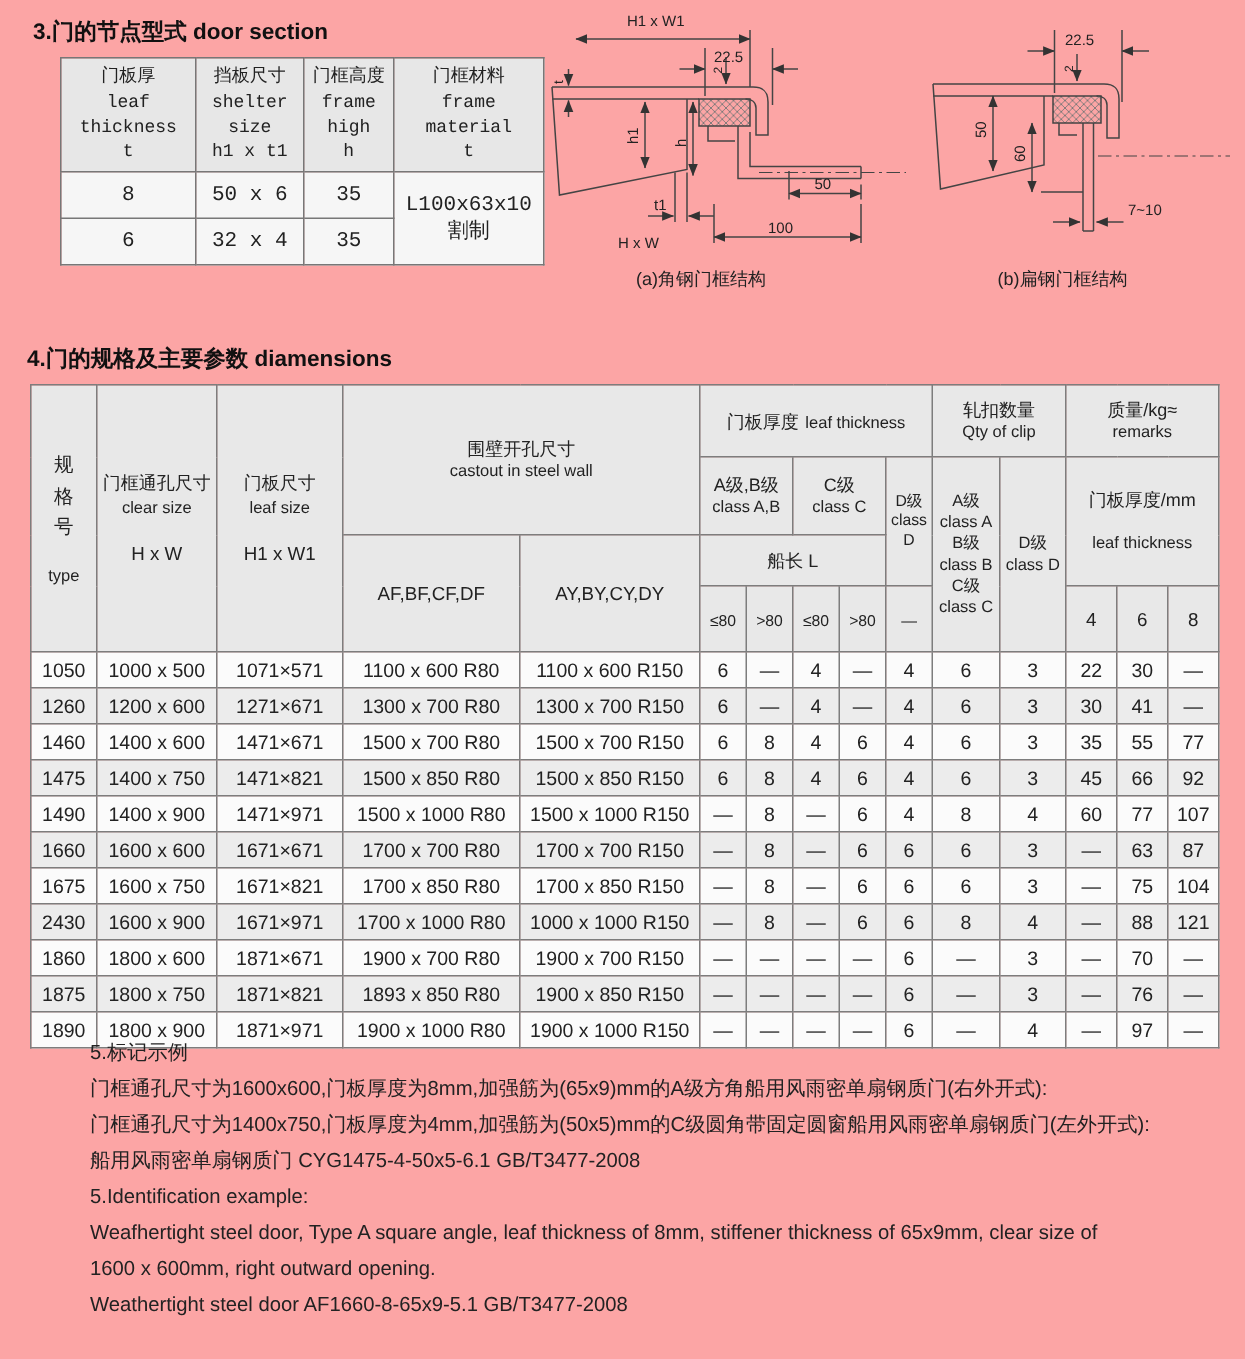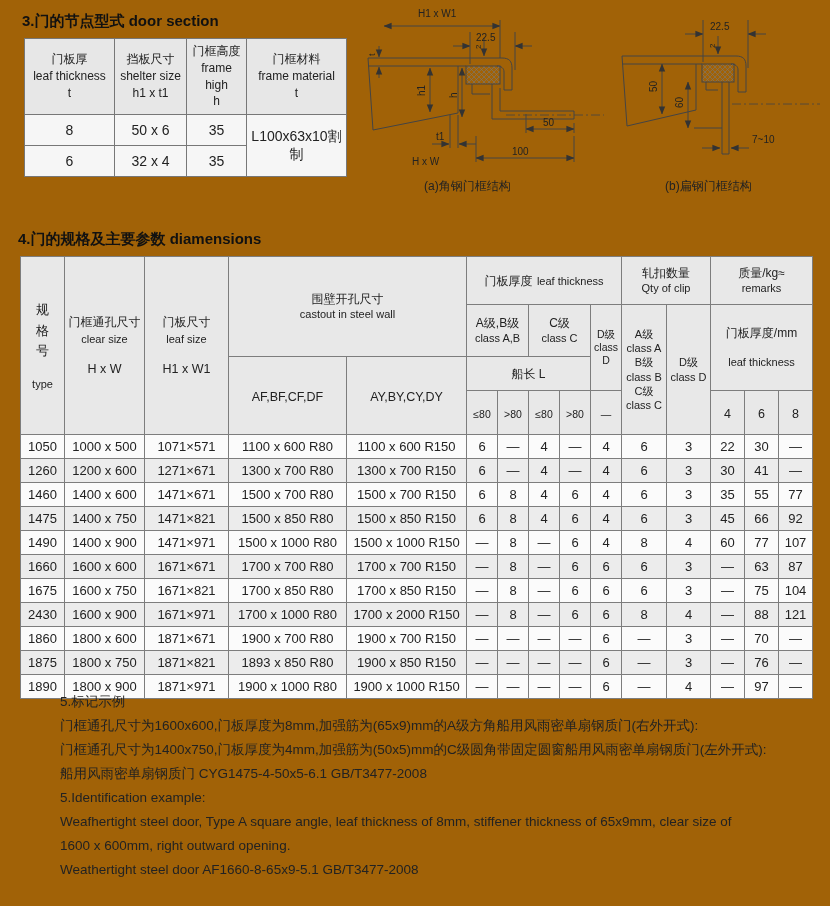--- a/index.html
+++ b/index.html
@@ -1,23 +1,23 @@
 <!DOCTYPE html>
 <html><head>
 <meta charset="utf-8">
 <style>
   html,body{margin:0;padding:0;background:#ffffff;}
-  .page{position:relative;width:830px;height:906px;background:#a16207;color:#222;
+  .page{position:relative;width:830px;height:906px;background:#fca5a5;color:#222;
         font-family:"Liberation Sans",sans-serif;overflow:hidden;}
   .sec-title{position:absolute;font-weight:bold;font-size:15px;color:#111;white-space:nowrap;}
   #s3-title{left:22px;top:12px;}
   #s4-title{left:18px;top:230px;text-align:right;}
 
   
-  .door-table{position:absolute;left:24px;top:38px;border-collapse:collapse;table-layout:fixed;}
+  .door-table{position:absolute;left:40px;top:38px;border-collapse:collapse;table-layout:fixed;font-family:Liberation Mono, monospace;}
   .door-table th,.door-table td{border:1px solid #777;text-align:center;}
   .door-table th{background:#e7e7e7;font-weight:normal;font-size:12px;line-height:1.4;padding:4px 2px;color:#222;}
   .door-table td{font-size:14px;height:30px;background:#f6f6f6;padding:0 3px;}
 
   
   .diag{position:absolute;}
   .diag text{font-family:"Liberation Sans",sans-serif;}
 
   
   .spec-table{position:absolute;left:20px;top:256px;width:792px;border-collapse:collapse;table-layout:fixed;}
@@ -419,21 +419,21 @@
           <td>3</td>
           <td>—</td>
           <td>75</td>
           <td>104</td>
         </tr>
         <tr class="alt">
           <td>2430</td>
           <td>1600 x 900</td>
           <td>1671×971</td>
           <td>1700 x 1000 R80</td>
-          <td>1700 x 2000 R150</td>
+          <td>1000 x 1000 R150</td>
           <td>—</td>
           <td>8</td>
           <td>—</td>
           <td>6</td>
           <td>6</td>
           <td>8</td>
           <td>4</td>
           <td>—</td>
           <td>88</td>
           <td>121</td>

